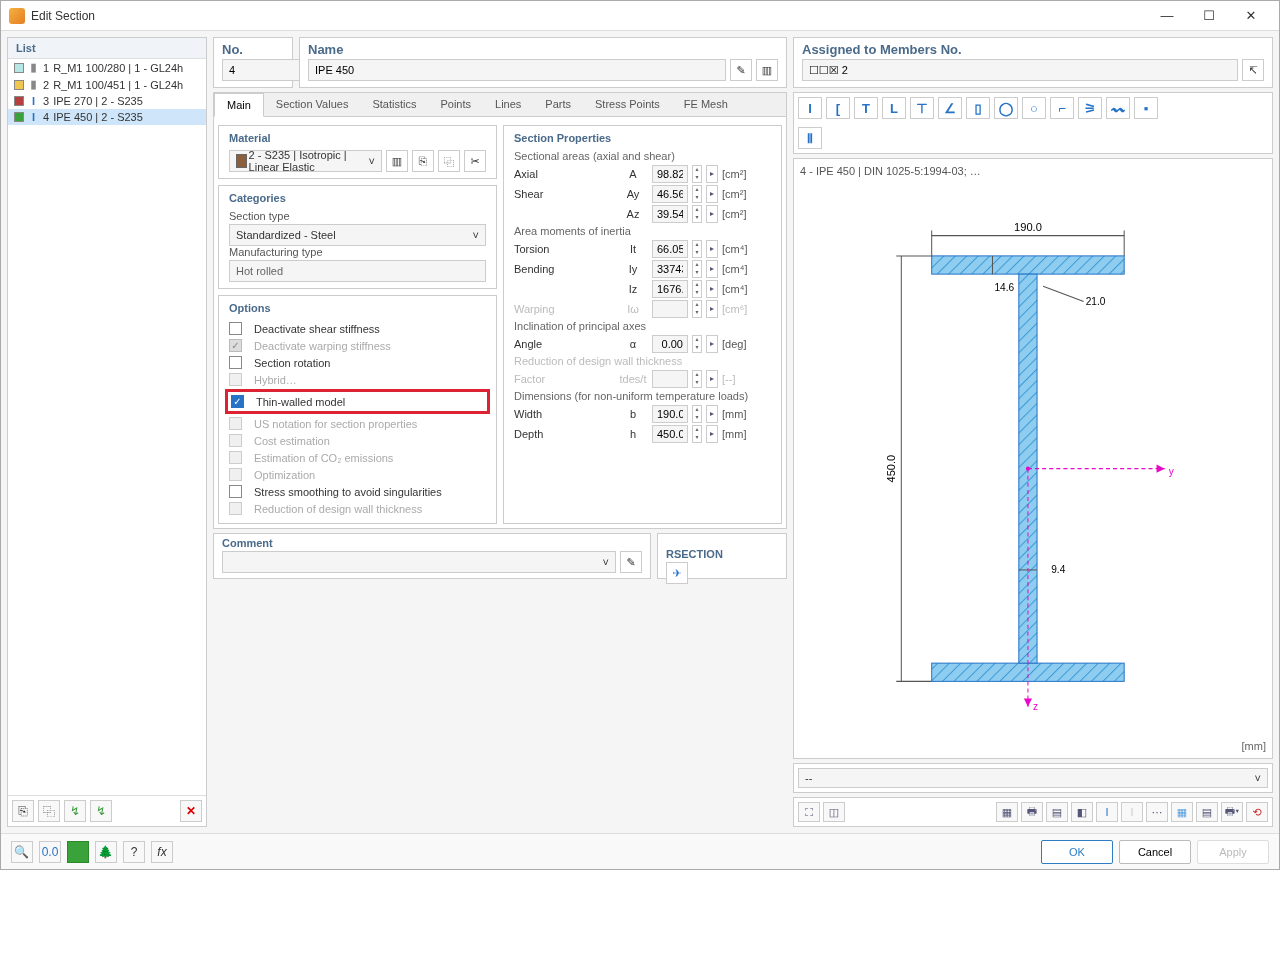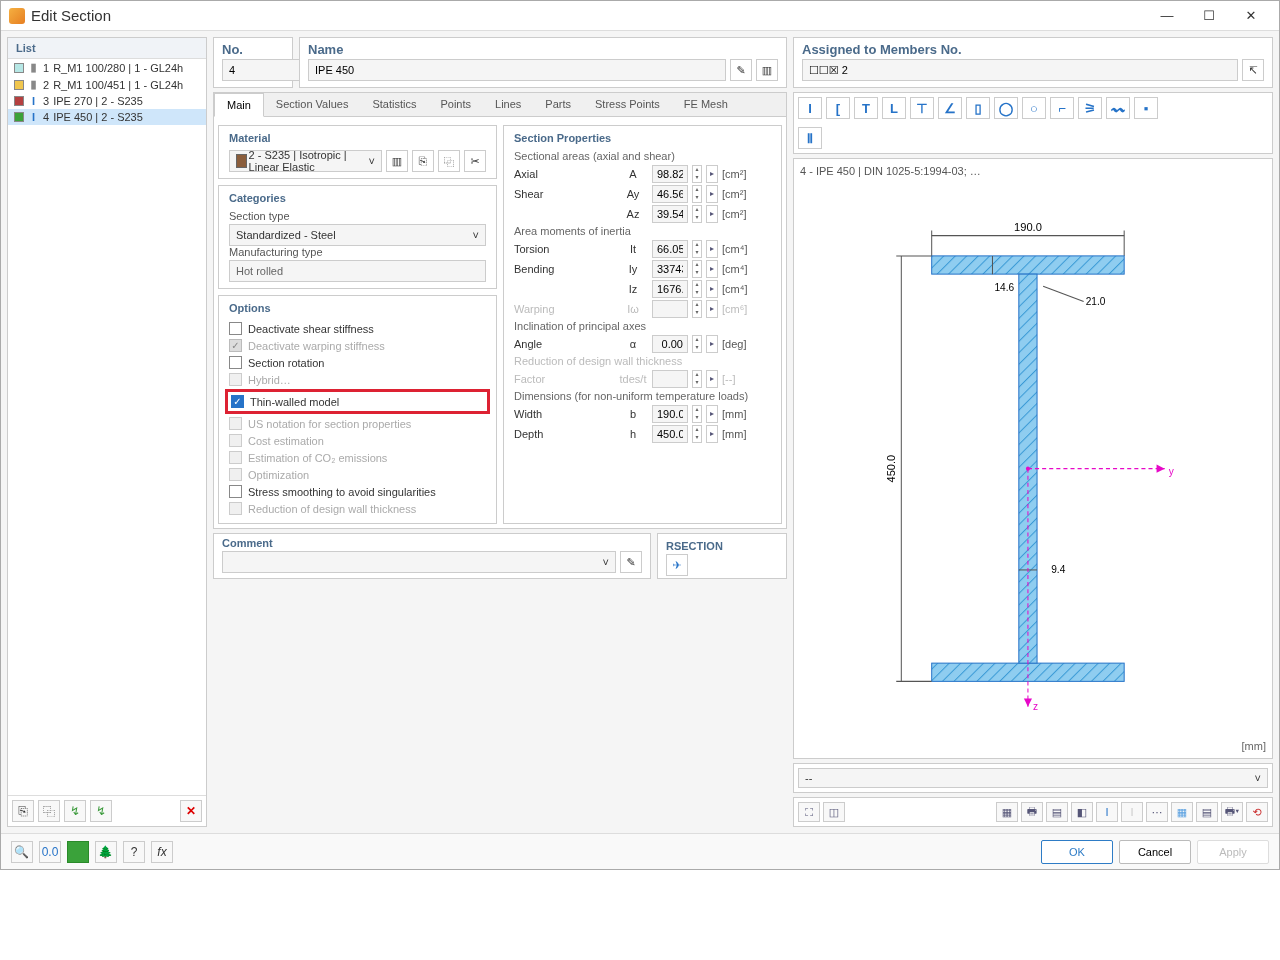--- a/index.html
+++ b/index.html
@@ -1,20 +1,20 @@
 <!DOCTYPE html>
 <html><head>
 <meta charset="utf-8">
 <style>
 * { box-sizing: border-box; margin: 0; padding: 0; }
 body { font-family: "Segoe UI", Tahoma, sans-serif; font-size: 11px; color: #333; background: #fff; overflow: hidden; }
 .window { width: 1280px; height: 870px; border: 1px solid #aaa; display: flex; flex-direction: column; background: #fff; }
 .titlebar { height: 30px; display: flex; align-items: center; padding: 0 8px; border-bottom: 1px solid #ddd; }
 .titlebar .icon { width: 16px; height: 16px; background: linear-gradient(135deg,#f5b041,#e67e22); border-radius: 3px; margin-right: 6px; }
-.titlebar .title { flex: 1; font-size: 15px; }
+.titlebar .title { flex: 1; font-size: 12px; }
 .winbtns { display: flex; gap: 2px; }
 .winbtn { width: 40px; height: 26px; display: flex; align-items: center; justify-content: center; font-size: 13px; font-family: sans-serif; }
 .body { flex: 1; display: flex; background: #f5f5f5; padding: 6px; gap: 6px; min-height: 0; }
 .left-panel { width: 200px; display: flex; flex-direction: column; background: #fff; border: 1px solid #ccc; }
 .panel-header { background: #f0f3f7; color: #4a6a8a; font-weight: 600; padding: 4px 8px; border-bottom: 1px solid #ddd; }
 .list-items { flex: 1; overflow: auto; }
 .list-row { display: flex; align-items: center; padding: 2px 6px; gap: 4px; font-size: 11px; cursor: pointer; }
 .list-row.selected { background: #cfe6fa; }
 .color-sw { width: 10px; height: 10px; border: 1px solid #888; }
 .shape-icon { width: 11px; font-weight: bold; color: #555; text-align: center; }
@@ -35,21 +35,21 @@
 .tab { padding: 5px 12px; font-size: 11px; cursor: pointer; color: #555; }
 .tab.active { background: #fff; border: 1px solid #ccc; border-bottom: 1px solid #fff; margin-bottom: -1px; color: #000; }
 .two-col { display: flex; gap: 6px; flex: 1; min-height: 0; }
 .col { flex: 1; display: flex; flex-direction: column; }
 .card { background: #fff; border: 1px solid #ccc; padding: 6px 10px; }
 .card.grow { flex: 1; }
 .card-title { color: #4a6a8a; font-weight: 600; margin-bottom: 6px; }
 .sub-label { color: #555; margin: 4px 0 2px; }
 .select { width: 100%; height: 22px; border: 1px solid #ccc; background: #f5f5f5; padding: 0 6px; font-size: 11px; display: flex; align-items: center; justify-content: space-between; }
 .readonly { background: #f5f5f5; border: 1px solid #ccc; height: 22px; padding: 0 6px; display: flex; align-items: center; font-size: 11px; color: #666; }
-.check-row { display: flex; align-items: center; gap: 6px; padding: 2px 0; }
+.check-row { display: flex; align-items: center; gap: 12px; padding: 2px 0; }
 .check-row.disabled { color: #aaa; }
 .check { width: 13px; height: 13px; border: 1px solid #888; background: #fff; display: inline-flex; align-items: center; justify-content: center; font-size: 10px; }
 .check.disabled { border-color: #ccc; background: #f0f0f0; }
 .check.checked { background: #2673c8; border-color: #2673c8; color: #fff; }
 .check.checked-gray { background: #ddd; color: #888; border-color: #bbb; }
 .highlight-box { border: 3px solid #d23; padding: 1px 3px; margin: 1px -4px; }
 .prop-grouptitle { color: #666; margin: 1px 0 2px; }
 .prop-grouptitle.disabled { color: #bbb; }
 .prop-row { display: flex; align-items: center; gap: 4px; padding: 1px 0; }
 .prop-name { width: 100px; font-size: 11px; }
@@ -62,21 +62,21 @@
 .right-panel { width: 480px; display: flex; flex-direction: column; gap: 4px; }
 .assigned-box { background: #fff; border: 1px solid #ccc; padding: 4px 8px 6px; }
 .icon-row { background: #fff; border: 1px solid #ccc; padding: 4px; display: flex; flex-wrap: wrap; gap: 4px; }
 .shape-btn { width: 24px; height: 22px; border: 1px solid #ccc; display: flex; align-items: center; justify-content: center; color: #2673c8; font-size: 13px; font-weight: bold; cursor: pointer; }
 .diagram-box { flex: 1; background: #fff; border: 1px solid #ccc; padding: 6px; display: flex; flex-direction: column; position: relative; }
 .diag-title { color: #555; font-size: 11px; }
 .svg-area { flex: 1; }
 .unit-corner { text-align: right; color: #666; font-size: 11px; }
 .bottom-row { display: flex; gap: 6px; height: 46px; }
 .comment-box { flex: 1; background: #fff; border: 1px solid #ccc; padding: 3px 8px; }
-.rsection-box { width: 130px; background: #fff; border: 1px solid #ccc; padding: 6px 8px; }
+.rsection-box { width: 130px; background: #fff; border: 1px solid #ccc; padding: 14px 8px; }
 .right-toolbar { background: #fff; border: 1px solid #ccc; padding: 4px; display: flex; align-items: center; justify-content: space-between; }
 .small-tbtn { width: 22px; height: 20px; border: 1px solid #ccc; display: flex; align-items: center; justify-content: center; font-size: 11px; background: #f8f8f8; cursor: pointer; color: #557; }
 .footer { height: 36px; display: flex; align-items: center; padding: 0 10px; gap: 6px; border-top: 1px solid #ddd; background: #f9f9f9; }
 .footer-spacer { flex: 1; }
 .ftr-btn { min-width: 72px; height: 24px; border: 1px solid #bbb; background: #fff; font-size: 11px; cursor: pointer; border-radius: 2px; }
 .ftr-btn.primary { border-color: #2e7cc6; color: #2e7cc6; }
 .ftr-btn.disabled { color: #bbb; border-color: #ddd; }
 .mat-row { display: flex; align-items: center; gap: 4px; }
 .mat-sw { width: 14px; height: 14px; background: #8b5e3c; border: 1px solid #666; }
 </style>

